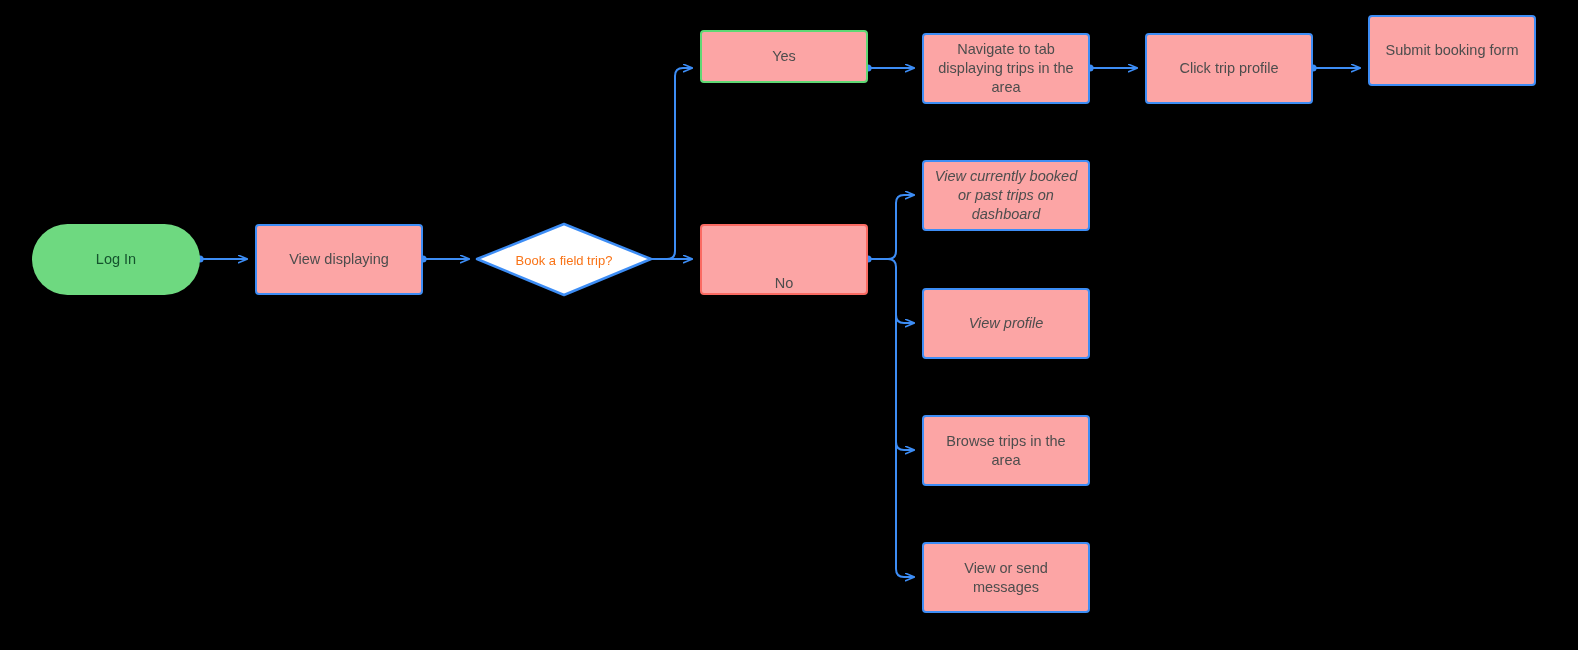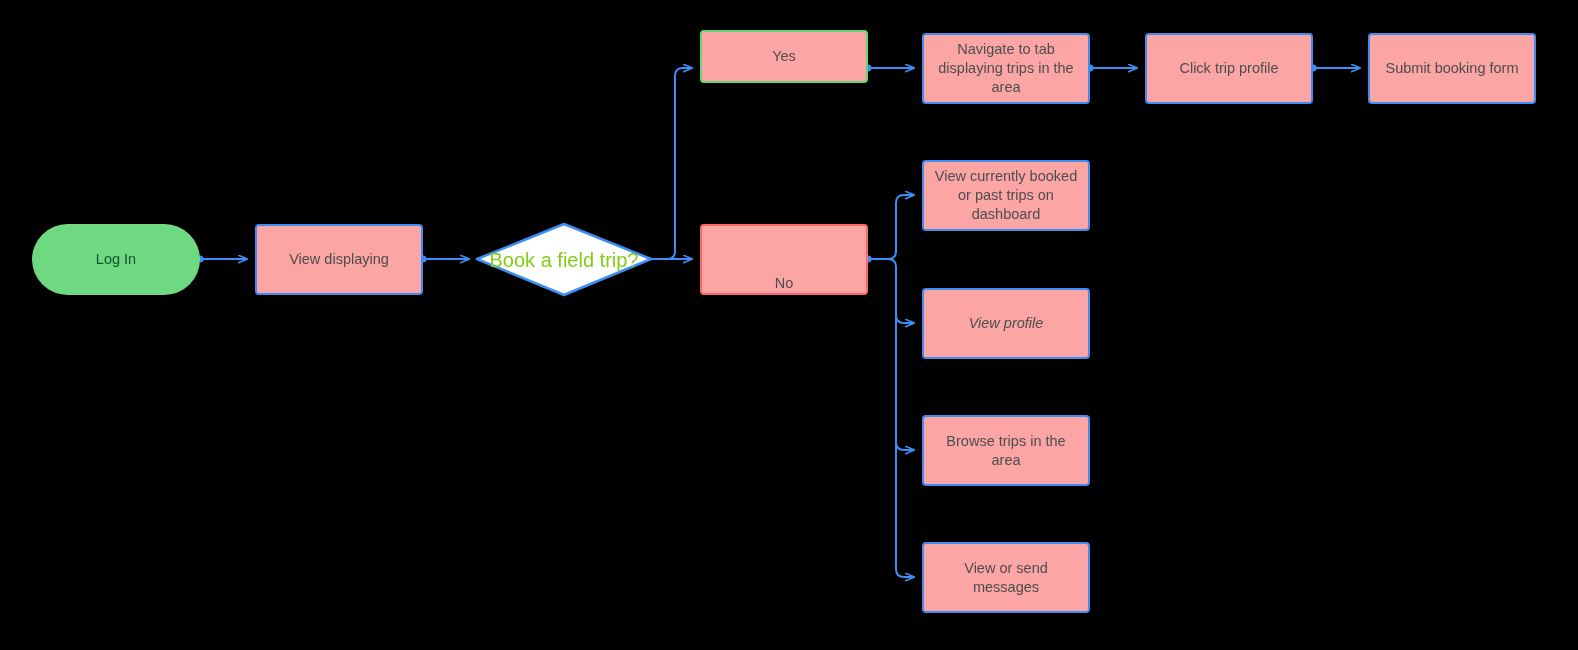--- a/index.html
+++ b/index.html
@@ -58,22 +58,22 @@
   }
   .node-decision {
     background: transparent;
     border: none;
     border-radius: 0;
     padding: 0;
   }
   .decision-text {
     position: relative;
     z-index: 3;
-    color: #84cc16;
-    font-size: 20px;
+    color: #f97316;
+    font-size: 13px;
     line-height: 19px;
   }
 </style>
 </head>
 <body>
 
 <div id="canvas">
 
   <svg class="svg-layer" width="1578" height="650" viewBox="0 0 1578 650" xmlns="http://www.w3.org/2000/svg">
     <defs>
@@ -139,25 +139,25 @@
   </div>
 
   <div class="node" style="left:922px; top:33px; width:168px; height:71px;">
     <span class="label">Navigate to tab displaying trips in the area</span>
   </div>
 
   <div class="node" style="left:1145px; top:33px; width:168px; height:71px;">
     <span class="label">Click trip profile</span>
   </div>
 
-  <div class="node" style="left:1368px; top:33px; width:168px; height:71px;">
+  <div class="node" style="left:1368px; top:15px; width:168px; height:71px;">
     <span class="label">Submit booking form</span>
   </div>
 
-  <div class="node" style="left:922px; top:160px; width:168px; height:71px;">
+  <div class="node" style="left:922px; top:160px; width:168px; height:71px;font-style:italic;">
     <span class="label">View currently booked or past trips on dashboard</span>
   </div>
 
   <div class="node" style="left:922px; top:288px; width:168px; height:71px;font-style:italic;">
     <span class="label">View profile</span>
   </div>
 
   <div class="node" style="left:922px; top:415px; width:168px; height:71px;">
     <span class="label">Browse trips in the area</span>
   </div>

